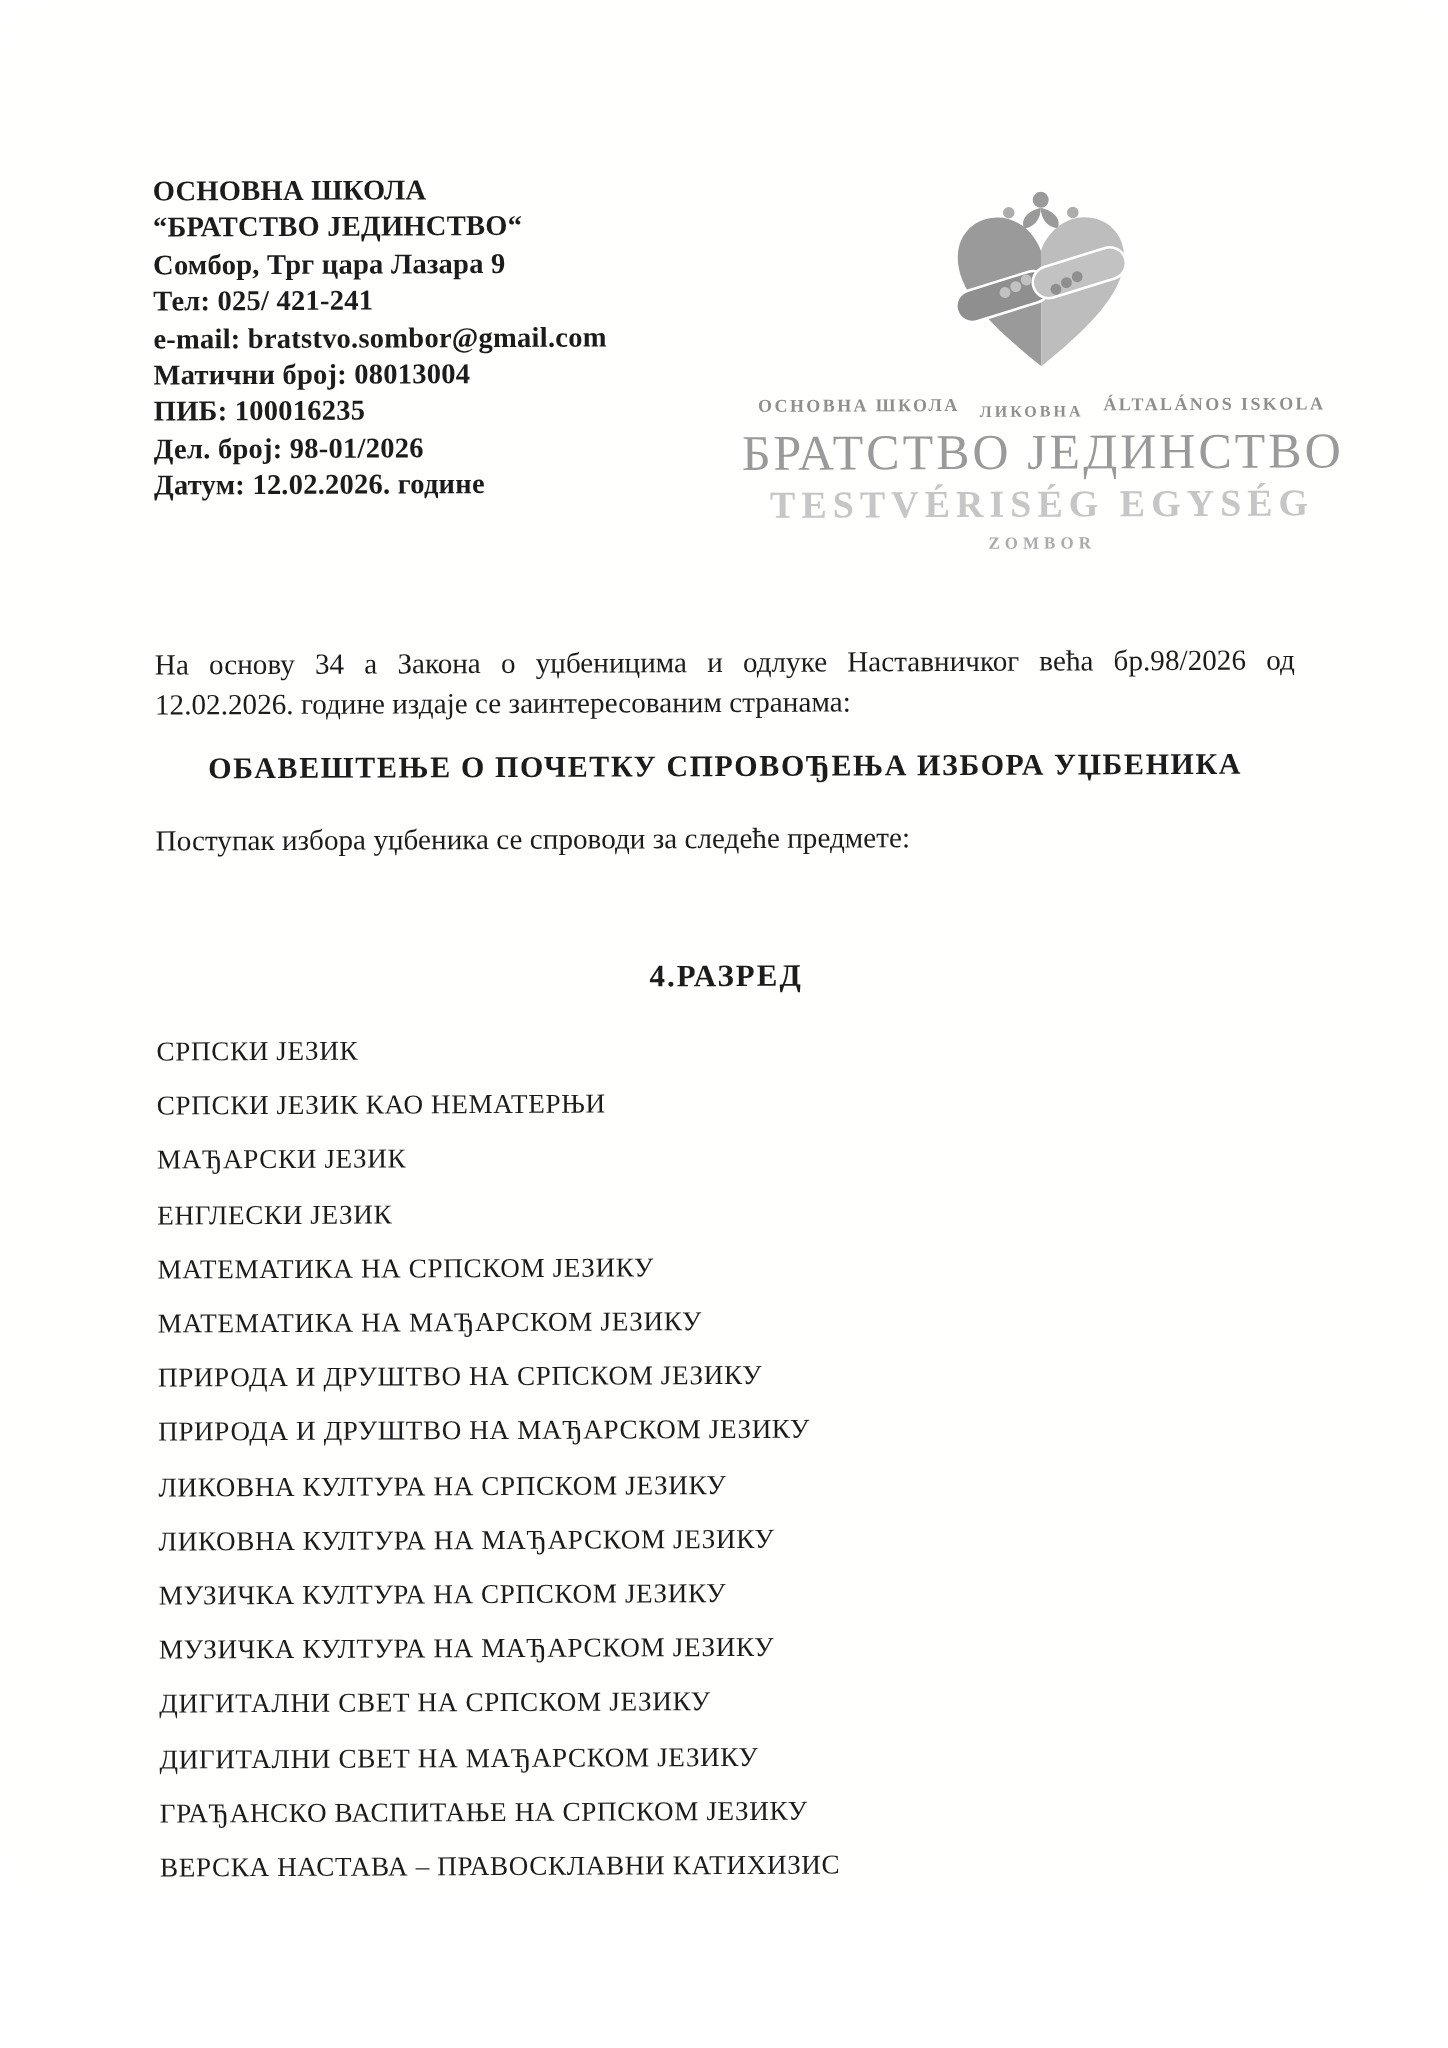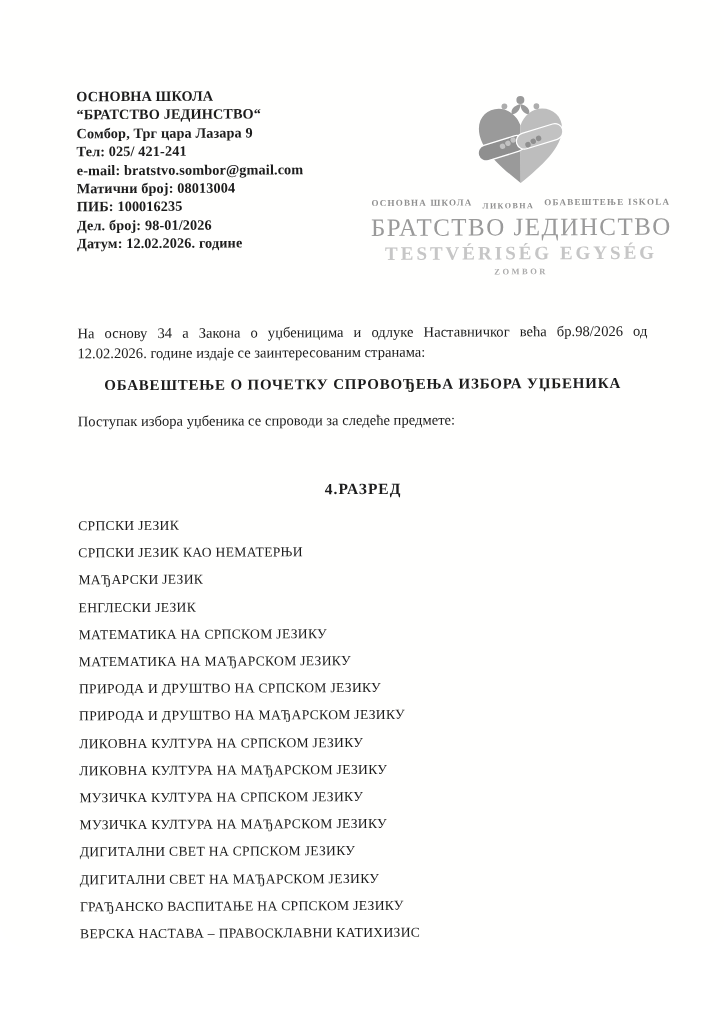--- a/index.html
+++ b/index.html
@@ -114,21 +114,21 @@
           <circle cx="54.5" cy="59.5" r="3.4" fill="#c2c2c2"></circle>
           <circle cx="47" cy="61" r="3.4" fill="#c2c2c2"></circle>
           <circle cx="78" cy="68.5" r="3.4" fill="#8f8f8f"></circle>
           <circle cx="85.5" cy="66.5" r="3.4" fill="#8f8f8f"></circle>
           <circle cx="93" cy="65" r="3.4" fill="#8f8f8f"></circle>
         </g>
       </svg>
       <div class="logo-topline">
         <span>ОСНОВНА ШКОЛА</span>
         <span class="mid">ЛИКОВНА</span>
-        <span>ОБАВЕШТЕЊЕ ISKOLA</span>
+        <span>ÁLTALÁNOS ISKOLA</span>
       </div>
       <div class="logo-name-sr">БРАТСТВО ЈЕДИНСТВО</div>
       <div class="logo-name-hu">TESTVÉRISÉG EGYSÉG</div>
       <div class="logo-city">ZOMBOR</div>
     </div>
 
     <div class="doc-body">
       <div class="intro-l1">На основу 34 а Закона о уџбеницима и одлуке Наставничког већа бр.98/2026 од</div>
       <div class="intro-l2">12.02.2026. године издаје се заинтересованим странама:</div>
 

